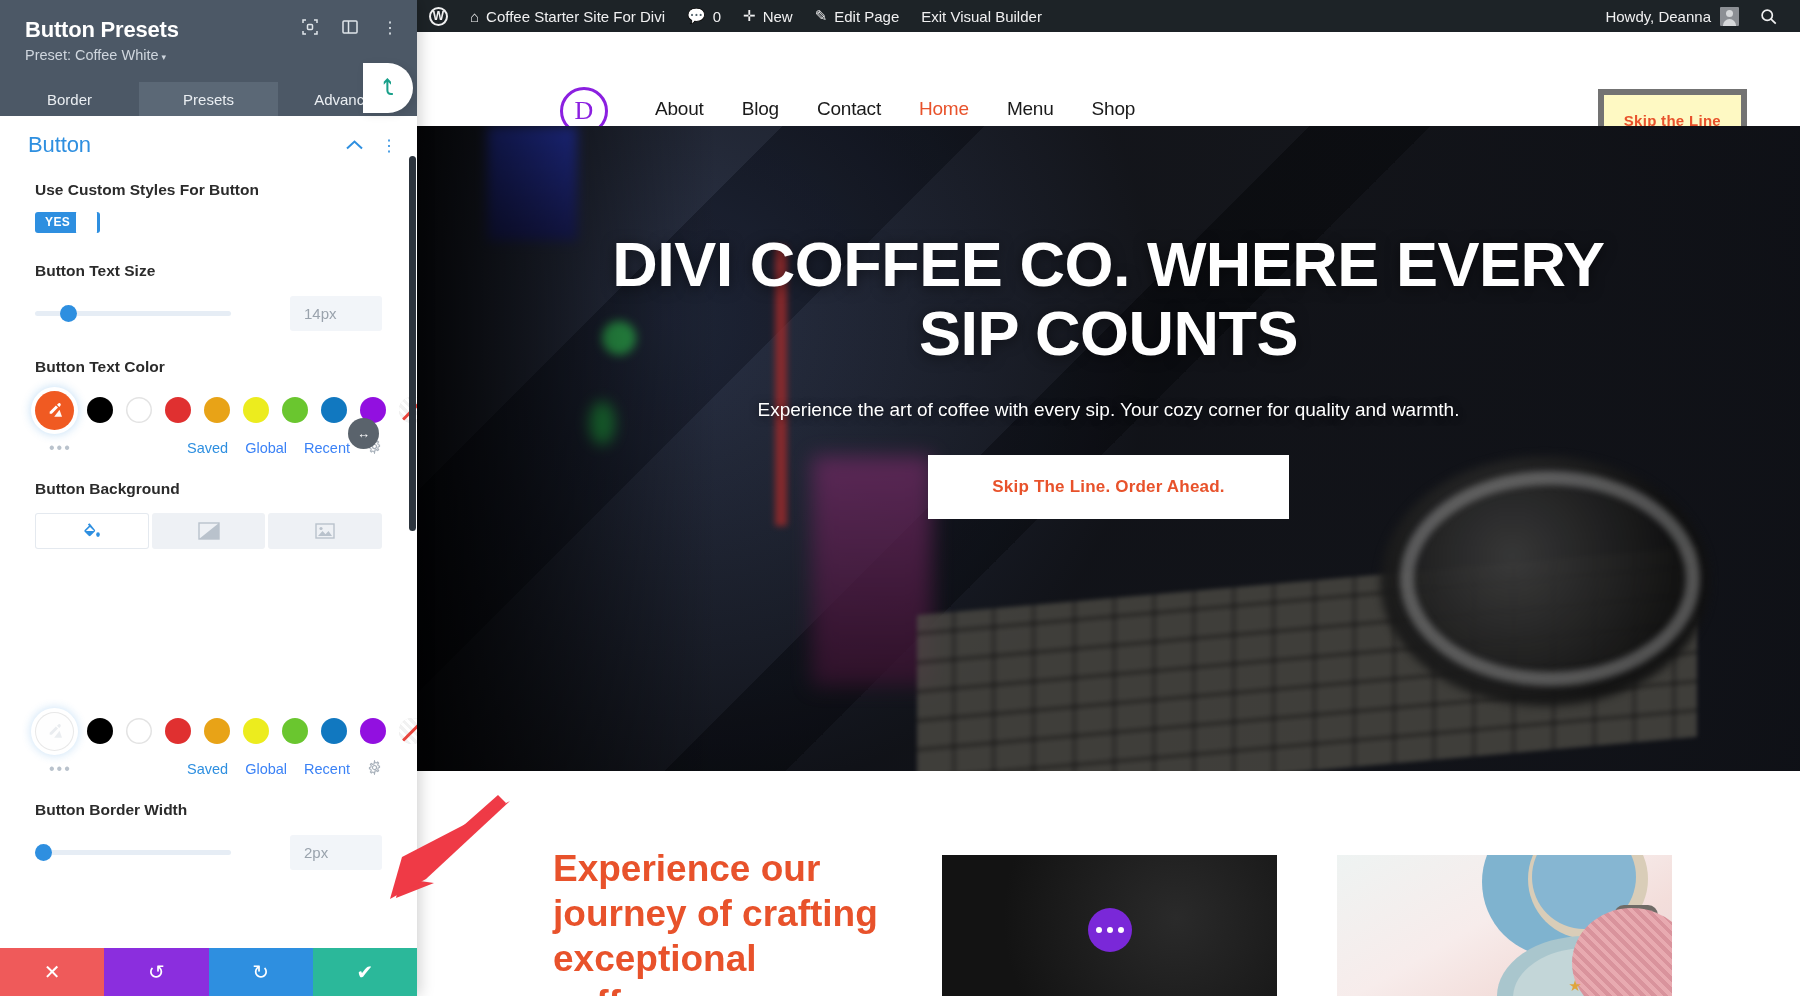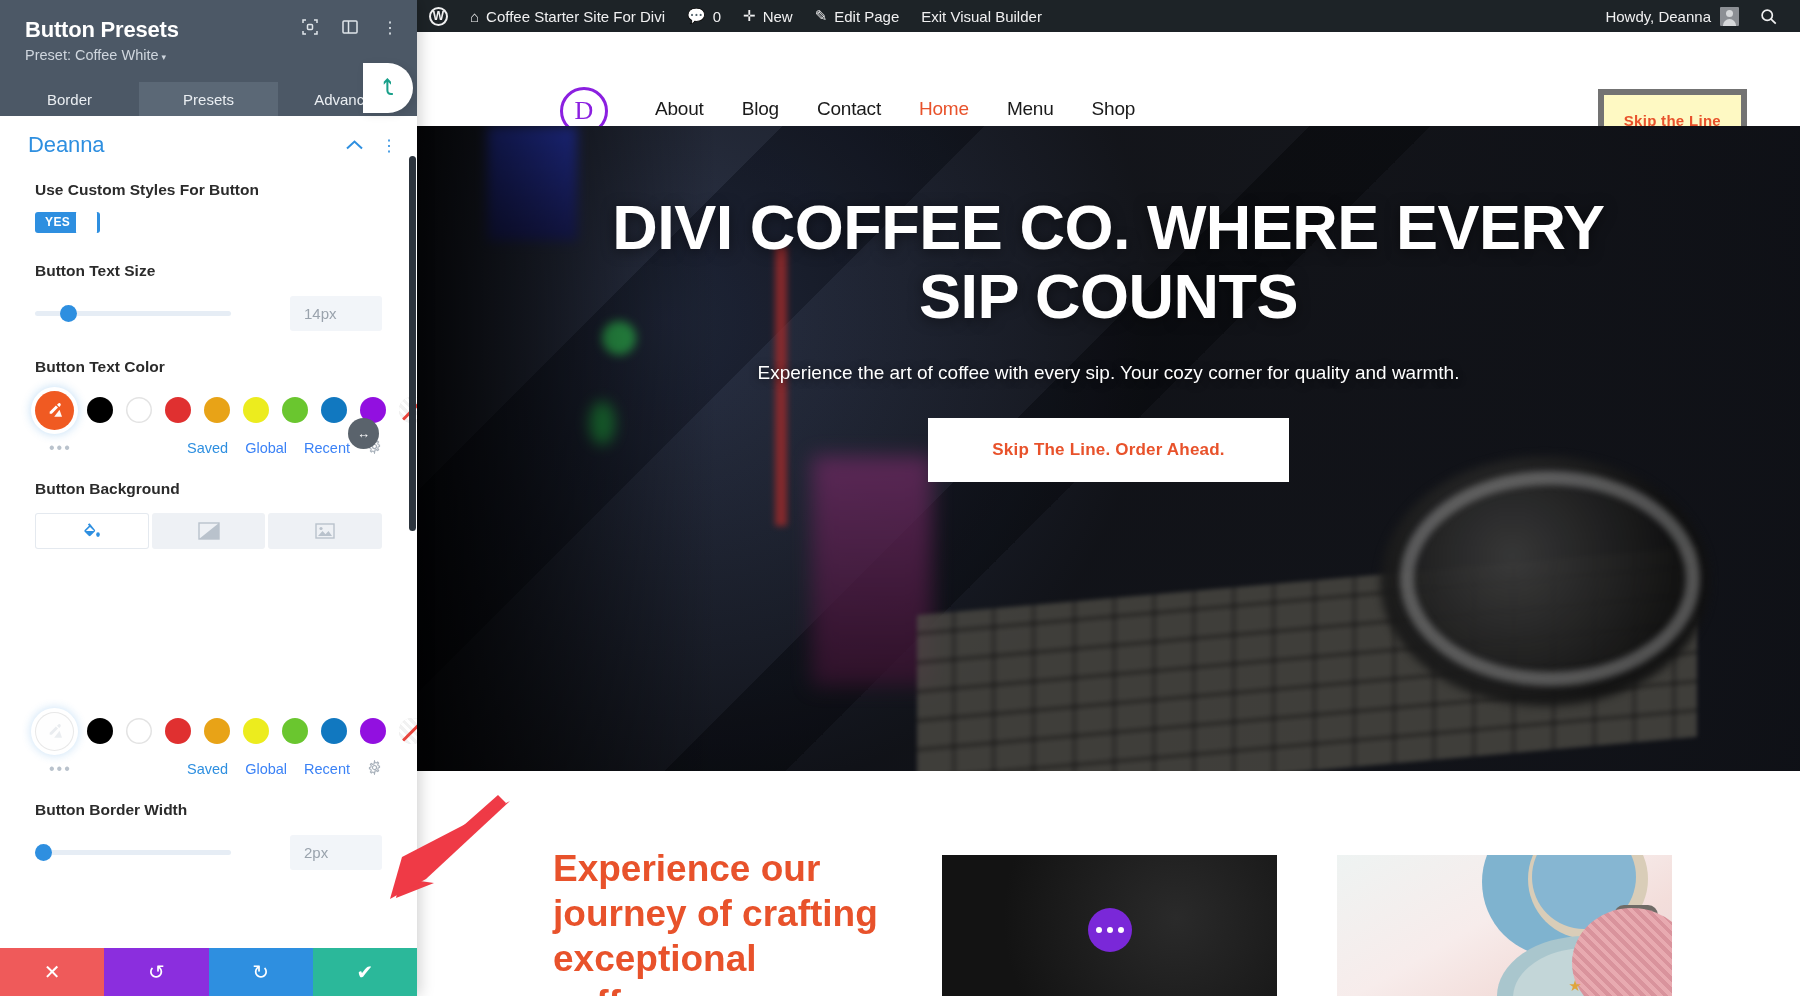--- a/index.html
+++ b/index.html
@@ -85,21 +85,21 @@
   .hero-green2{position:absolute;left:172px;top:275px;width:26px;height:44px;border-radius:50%;background:#1f8f3d;filter:blur(7px);opacity:.85;}
   .hero-red{position:absolute;left:358px;top:120px;width:12px;height:280px;background:#9e2b2b;filter:blur(3px);opacity:.8;}
   .hero-purple{position:absolute;left:395px;top:330px;width:120px;height:230px;background:linear-gradient(180deg,#6f2a63,#39122f);filter:blur(10px);opacity:.75;}
   .hero-kb{position:absolute;left:500px;top:455px;width:780px;height:190px;background:repeating-linear-gradient(90deg,#8e8c86 0 34px,#6f6d68 34px 40px),repeating-linear-gradient(0deg,#8e8c86 0 24px,#65635e 24px 29px);background-blend-mode:multiply;filter:blur(2px);opacity:.75;transform:skewY(-5deg);}
   .hero-portafilter{position:absolute;right:90px;top:330px;width:330px;height:250px;border-radius:50%;background:radial-gradient(circle at 40% 40%, #3a3a3a, #111 65%);filter:blur(4px);opacity:.92;}
   .hero-ring{position:absolute;right:100px;top:345px;width:300px;height:215px;border-radius:50%;border:14px solid rgba(200,200,200,0.35);filter:blur(3px);}
   .hero-dark-l{position:absolute;left:0;top:0;width:300px;height:645px;background:linear-gradient(90deg,rgba(0,0,0,.85),rgba(0,0,0,0));}
 
   .hero-content { position:absolute; inset:0; display:flex; flex-direction:column; align-items:center; }
   .hero-h1 {
-    margin-top:67px; width:1080px; text-align:center; color:#fff;
+    margin-top:104px; width:1080px; text-align:center; color:#fff;
     font-size:63px; line-height:1.1; font-weight:700; letter-spacing:-0.5px;
     font-family:"Liberation Sans", sans-serif;
     text-shadow: 0 2px 14px rgba(0,0,0,0.5);
   }
   .hero-sub {
     margin-top:30px; color:#fff; font-size:19px; text-align:center;
     text-shadow: 0 1px 8px rgba(0,0,0,0.6);
   }
   .hero-cta {
     margin-top:34px; background:#fff; color:#e8522b;
@@ -376,21 +376,21 @@
 
     <div class="tabs">
       <div class="tab">Border</div>
       <div class="tab active">Presets</div>
       <div class="tab">Advanced</div>
     </div>
 
     <div class="panel-body">
 
       <div class="sect-head">
-        <div class="sect-title">Deanna</div>
+        <div class="sect-title">Button</div>
         <div class="sect-acts">
           <span>
             <svg width="17" height="10" viewBox="0 0 17 10" fill="none" stroke="#2e8fe0" stroke-width="2">
                 <path d="M1 8.5L8.5 1.5L16 8.5"></path>
               </svg>
           </span>
           <span>⋮</span>
         </div>
       </div>
 

